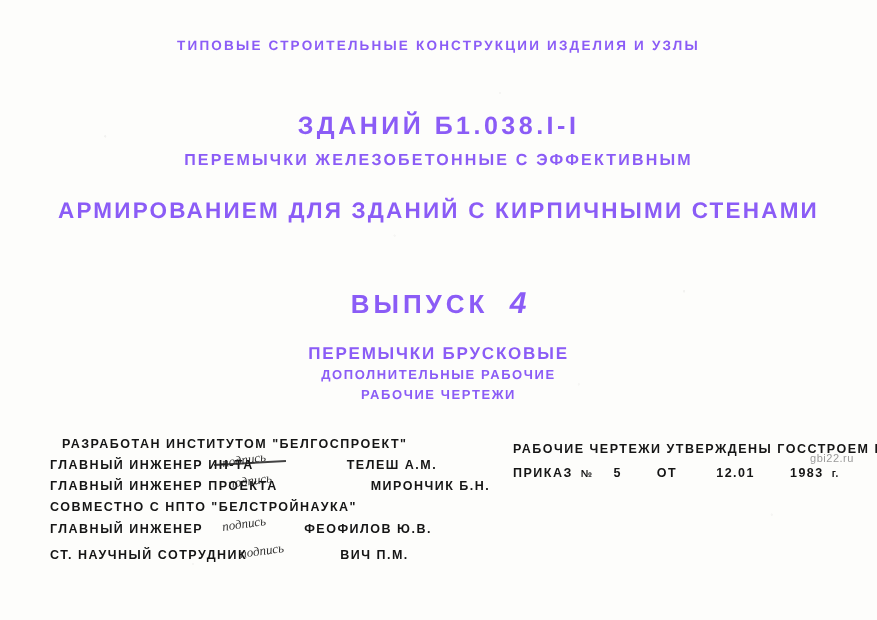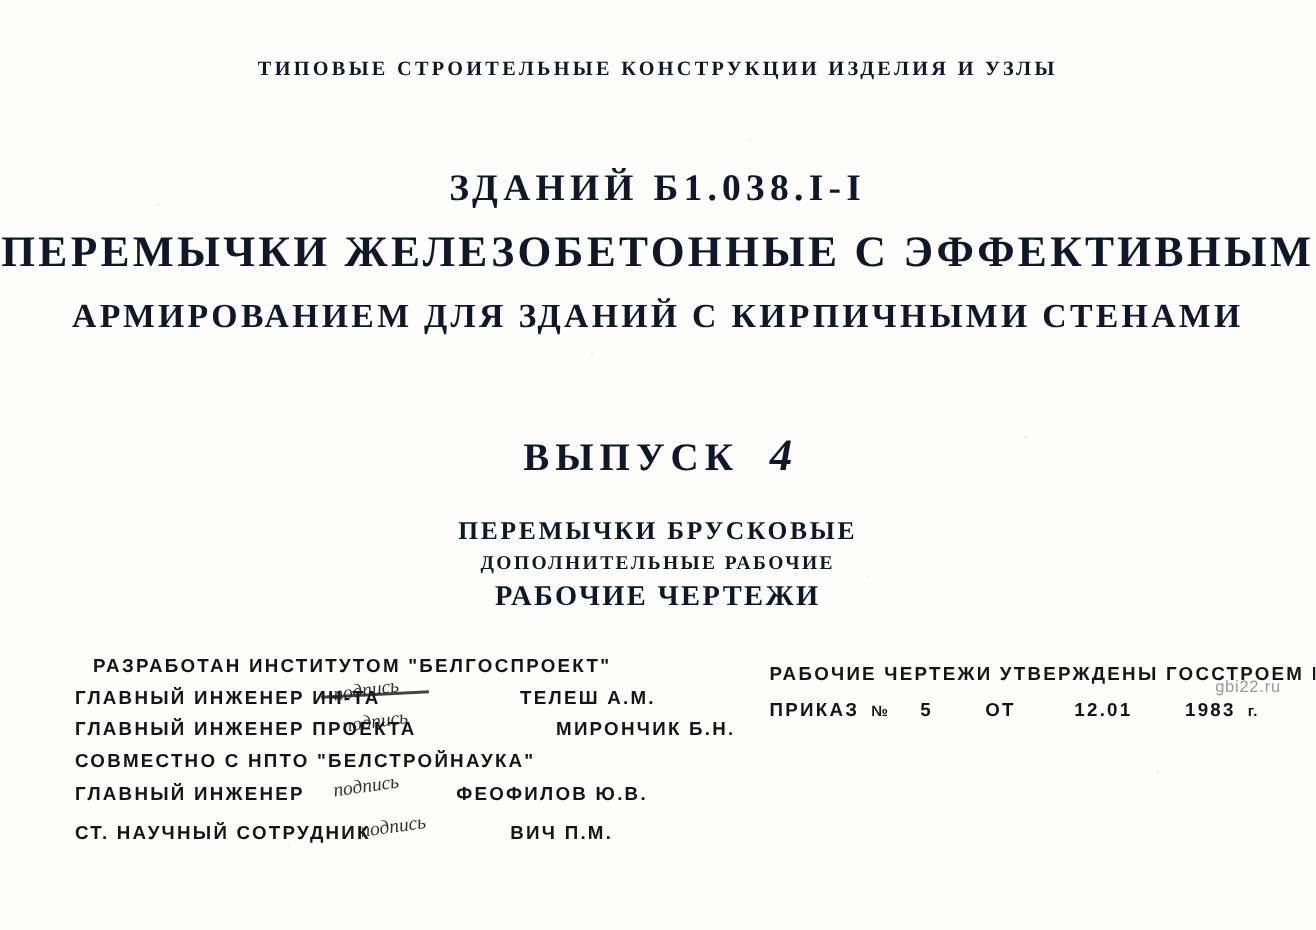--- a/index.html
+++ b/index.html
@@ -32,23 +32,22 @@
       radial-gradient(circle at 22% 91%, rgba(0,0,0,0.04) 0 1px, transparent 1.4px),
       radial-gradient(circle at 66% 62%, rgba(0,0,0,0.035) 0 1px, transparent 1.4px),
       radial-gradient(circle at 45% 38%, rgba(0,0,0,0.035) 0 1px, transparent 1.4px);
     opacity: 0.85;
   }
   .line {
     position: absolute;
     white-space: nowrap;
     font-weight: bold;
     letter-spacing: 1.6px;
-    color: #0f172a;
+    color: #8b5cf6;
     text-rendering: geometricPrecision;
-    font-family: Liberation Serif, serif;
   }
   .center {
     left: 0;
     width: 877px;
     text-align: center;
   }
 
   
   #header-line {
     top: 38px;
@@ -57,21 +56,21 @@
   }
 
   
   #series-line {
     top: 112px;
     font-size: 25px;
     letter-spacing: 3.5px;
   }
   #title-line-1 {
     top: 152px;
-    font-size: 29px;
+    font-size: 16px;
     letter-spacing: 2.2px;
   }
   #title-line-2 {
     top: 198px;
     font-size: 22.5px;
     letter-spacing: 2.2px;
   }
 
   
   #issue-line {
@@ -91,21 +90,21 @@
     font-size: 17px;
     letter-spacing: 1.8px;
   }
   #subtitle-2 {
     top: 367px;
     font-size: 13px;
     letter-spacing: 1.6px;
   }
   #subtitle-3 {
     top: 387px;
-    font-size: 19px;
+    font-size: 13px;
     letter-spacing: 1.6px;
   }
 
   
   .credit {
     position: absolute;
     font-size: 12.5px;
     font-weight: bold;
     letter-spacing: 1.5px;
     white-space: nowrap;

